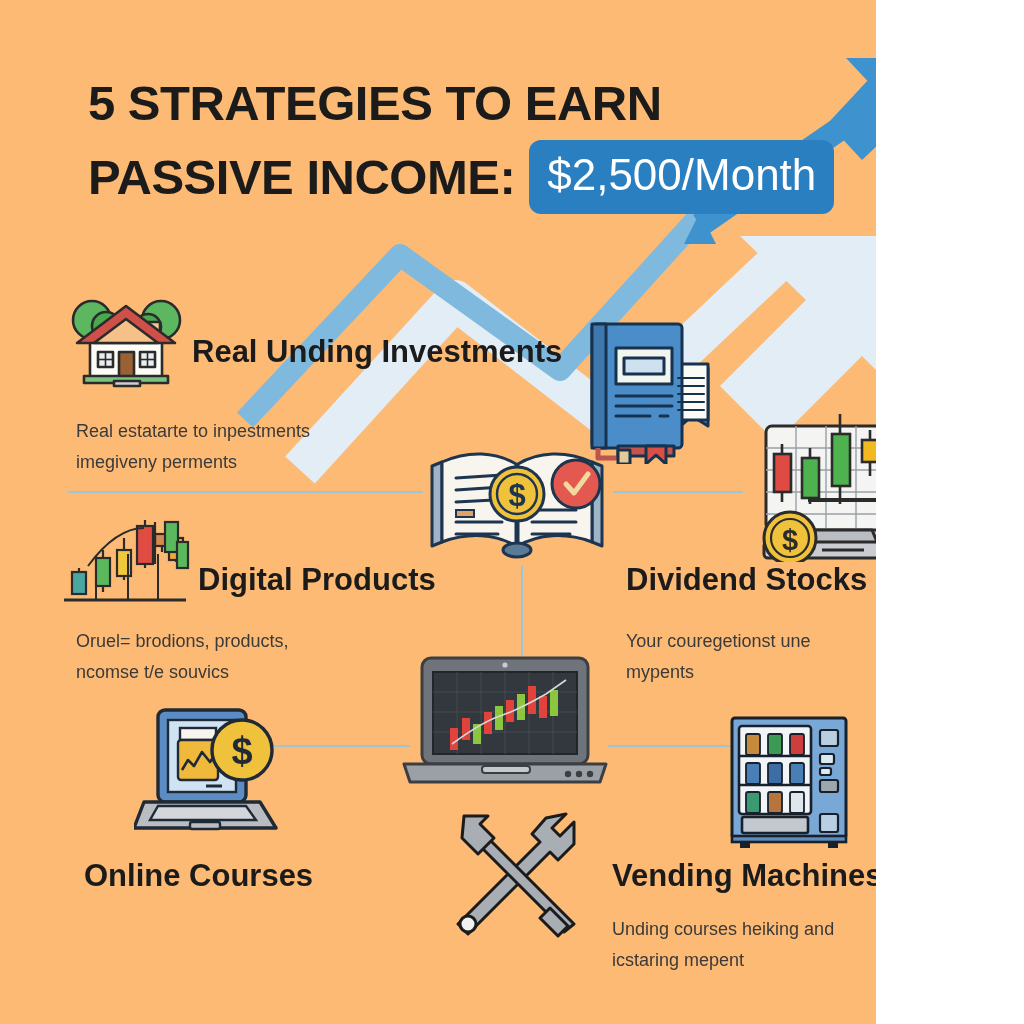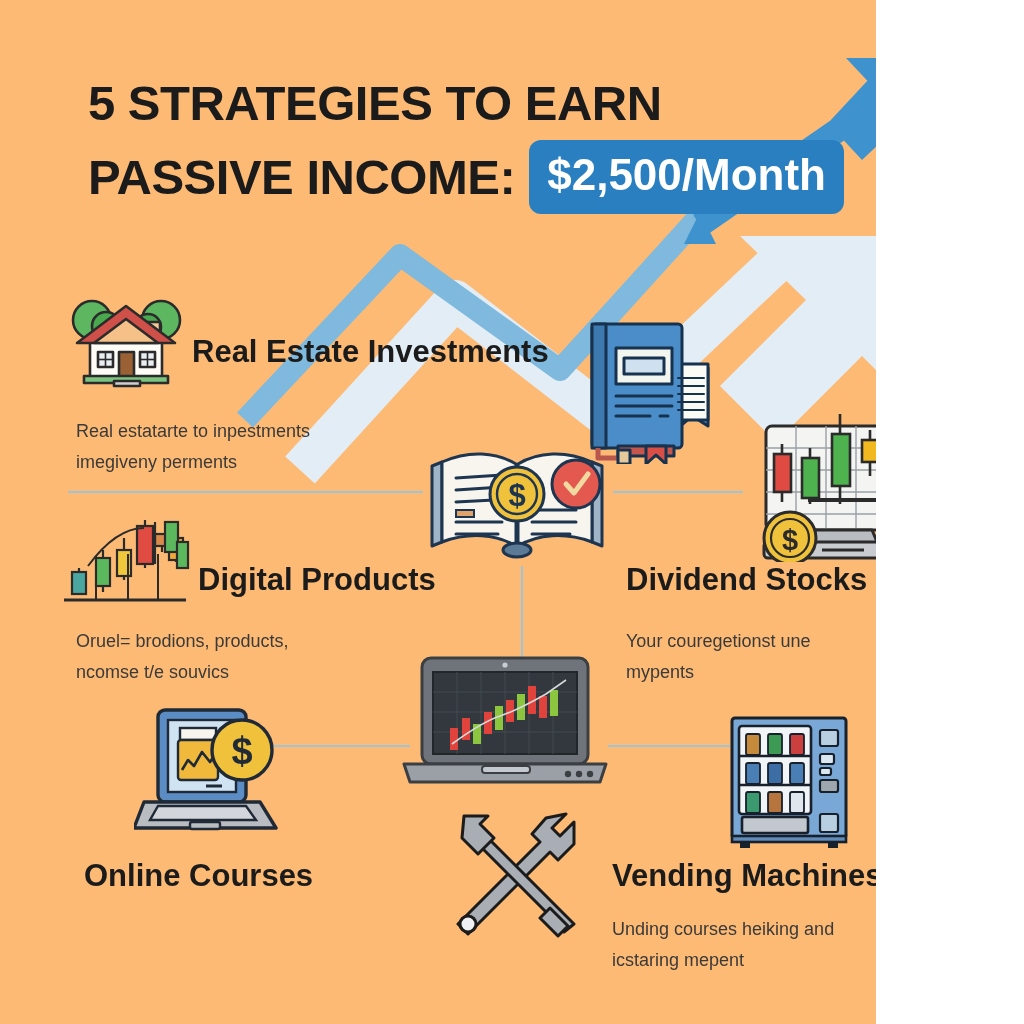--- a/index.html
+++ b/index.html
@@ -8,21 +8,21 @@
   #canvas{position:relative;width:876px;height:1024px;background:#fdba74;overflow:hidden;}
 
   
   .bg-arrows{position:absolute;inset:0;z-index:0;pointer-events:none;}
 
   
   .title-block{position:absolute;left:88px;top:66px;z-index:3;}
   .title-line{font-weight:bold;font-size:49px;letter-spacing:-0.5px;
               color:#1b1b1b;line-height:74px;white-space:nowrap;}
   .title-row2{display:flex;align-items:center;gap:14px;}
-  .badge{display:inline-block;background:#2a7fc1;color:#ffffff;font-weight:bold;
+  .badge{display:inline-block;background:#2a7fc1;color:#ffffff;font-weight:normal;
          font-size:44px;line-height:1;padding:13px 18px 17px 18px;border-radius:12px;
          white-space:nowrap;}
 
   
   .hline{position:absolute;height:2px;background:#9fc4d6;z-index:1;}
   .vline{position:absolute;width:2px;background:#9fc4d6;z-index:1;}
 
   
   .strat{position:absolute;z-index:4;}
   .strat-head{font-weight:bold;font-size:31px;color:#1b1b1b;line-height:36px;
@@ -311,21 +311,21 @@
                L112 78 L60 26 L44 10 Z"></path>
     </g>
     <g fill="#a8aeb4" stroke="#1b1b1b" stroke-width="3" stroke-linejoin="round">
       <path d="M36 4 L34 26 L50 42 L66 26 L52 12 L60 4 Z"></path>
       <path d="M122 96 L140 114 L130 124 L112 106 Z"></path>
     </g>
     <circle cx="40" cy="112" r="8" fill="#f0f1f2" stroke="#1b1b1b" stroke-width="3"></circle>
   </svg>
 
   <div class="strat" style="left:76px;top:334px;width:500px;">
-    <div class="strat-head" style="margin-left:116px;">Real Estate Investments</div>
+    <div class="strat-head" style="margin-left:116px;">Real Unding Investments</div>
     <div class="strat-body" style="margin-top:46px;">
       <div>Real estatarte to inpestments</div>
       <div>imegiveny perments</div>
     </div>
   </div>
 
   <div class="strat" style="left:76px;top:562px;width:420px;">
     <div class="strat-head" style="margin-left:122px;">Digital Products</div>
     <div class="strat-body" style="margin-top:28px;">
       <div>Oruel= brodions, products,</div>

